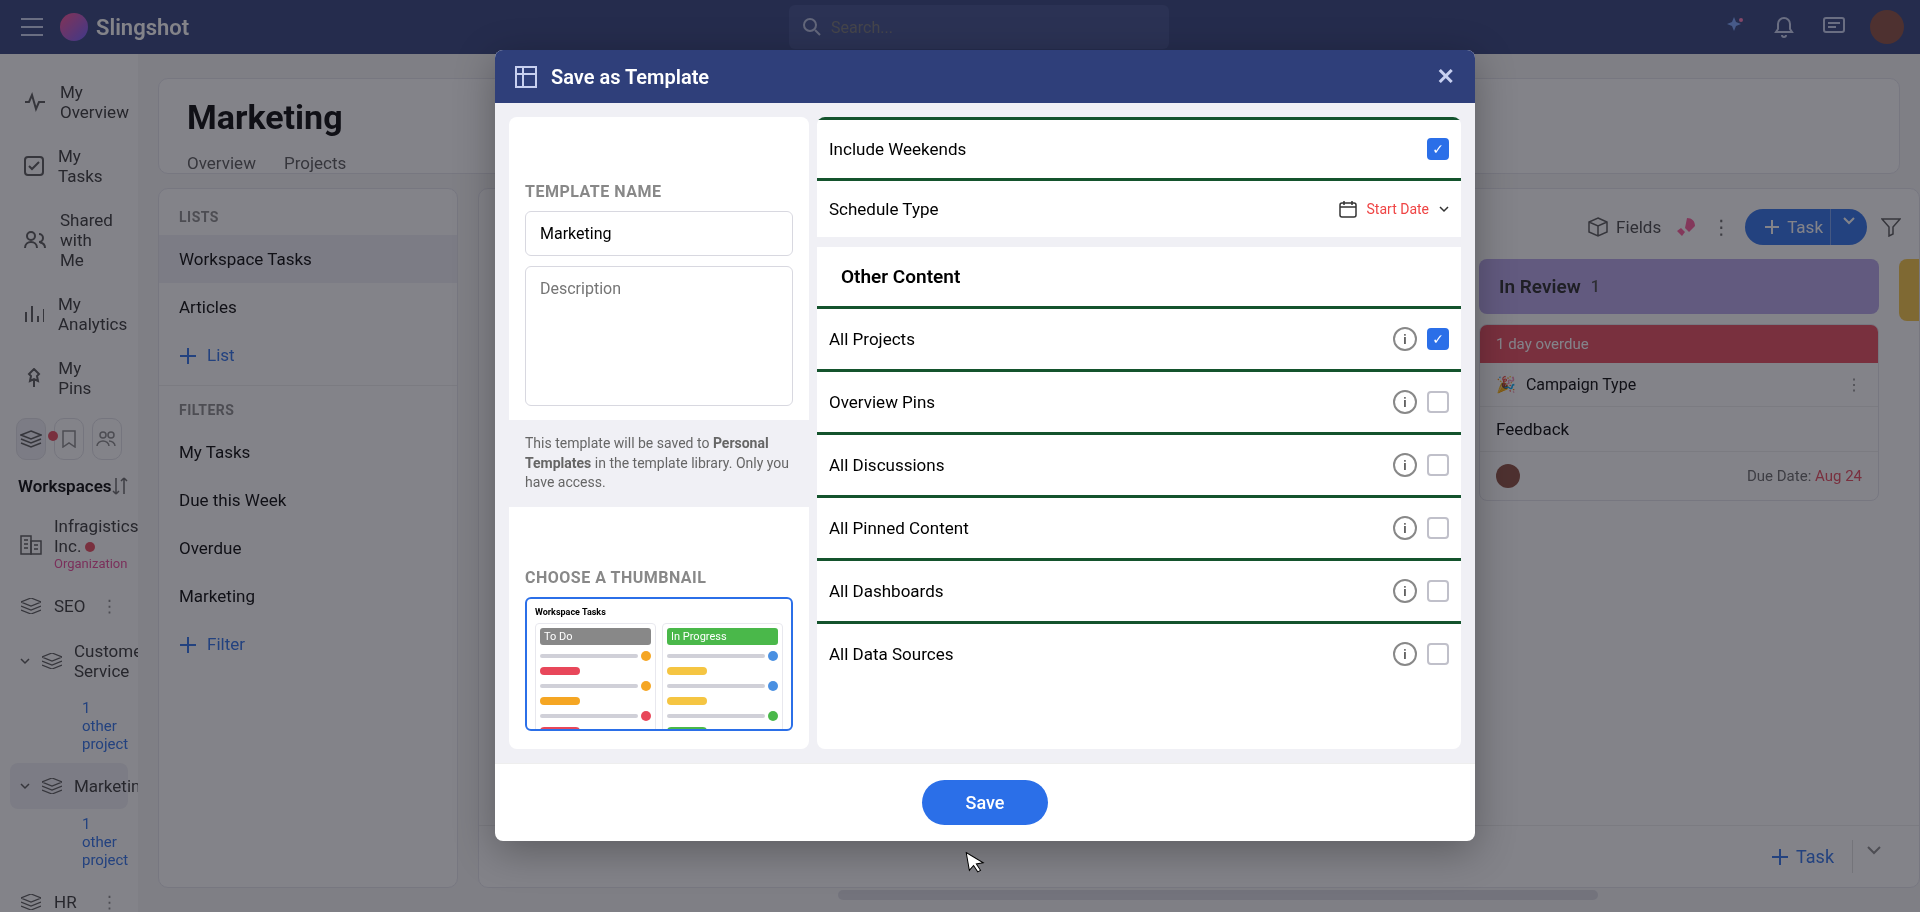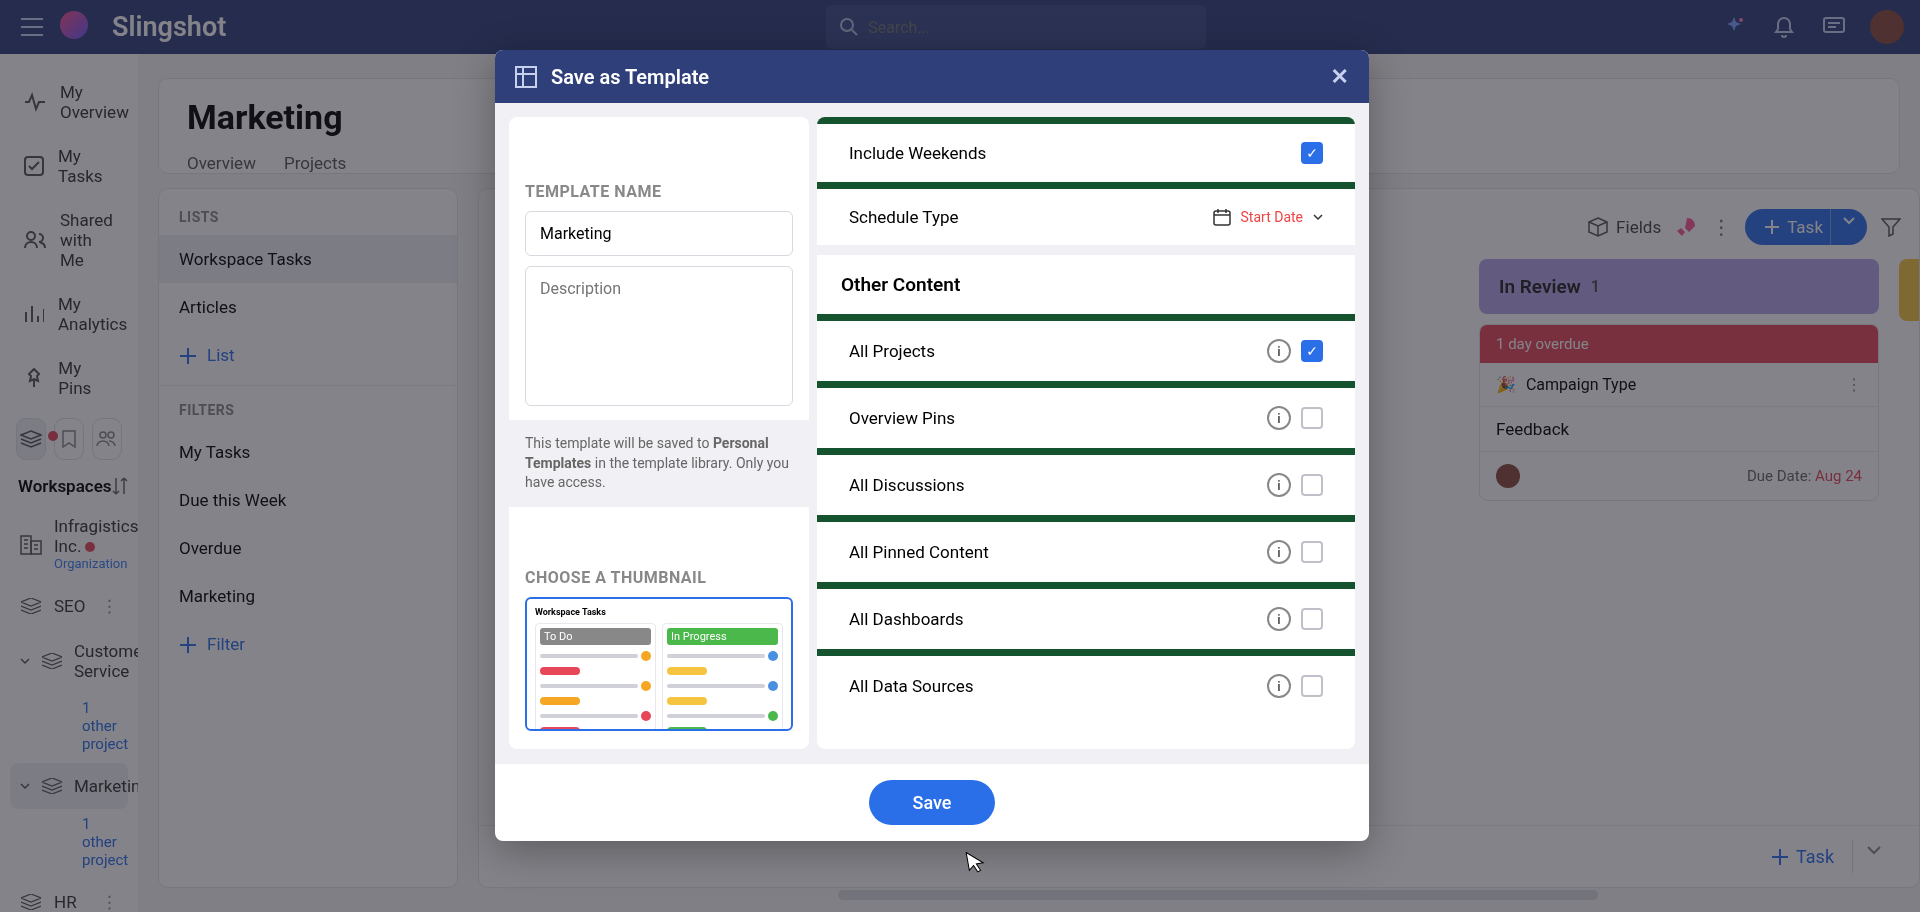--- a/index.html
+++ b/index.html
@@ -1,21 +1,21 @@
 <!DOCTYPE html>
 <html><head>
 <meta charset="utf-8">
 <style>
 * { box-sizing: border-box; margin: 0; padding: 0; font-family: -apple-system, BlinkMacSystemFont, "Segoe UI", Roboto, sans-serif; }
 body { width: 1920px; height: 912px; overflow: hidden; background: #f5f5f7; position: relative; transform-origin: top left; }
 
 
 .topnav { height: 54px; background: #2f3f7a; display: flex; align-items: center; padding: 0 16px; color: #fff; }
 .hamburger { width: 32px; height: 32px; display: flex; align-items: center; justify-content: center; cursor: pointer; }
-.logo { display: flex; align-items: flex-start; margin-left: 12px; font-weight: 600; font-size: 27px; gap: 24px; }
+.logo { display: flex; align-items: center; margin-left: 12px; font-weight: 600; font-size: 22px; gap: 8px; }
 .logo-icon { width: 28px; height: 28px; background: linear-gradient(135deg,#ff4d8d,#6b5bff); border-radius: 50%; position: relative; }
 .searchbox { margin-left: 600px; width: 380px; height: 44px; background: #3d4d8a; border-radius: 6px; display: flex; align-items: center; padding: 0 14px; color: #b8c0e0; gap: 10px; }
 .searchbox input { background: transparent; border: none; outline: none; color: #fff; font-size: 16px; flex: 1; }
 .topnav-right { margin-left: auto; display: flex; align-items: center; gap: 22px; }
 .top-icon { width: 28px; height: 28px; display: flex; align-items: center; justify-content: center; color: #c8d0f0; }
 .avatar { width: 34px; height: 34px; border-radius: 50%; background: #8a4a3a; }
 
 
 .layout { display: flex; height: calc(912px - 54px); }
 .sidebar { width: 340px; background: #fff; padding: 16px 10px; overflow: hidden; }
@@ -24,21 +24,21 @@
 .sidebar .pill-row { display: flex; gap: 8px; margin: 8px 6px 16px; }
 .pill { flex: 1; height: 42px; border: 1px solid #e0e0e6; border-radius: 10px; display: flex; align-items: center; justify-content: center; color: #666; }
 .pill.active { background: #efeff5; }
 .ws-header { display: flex; align-items: center; padding: 0 8px 8px; font-size: 17px; font-weight: 600; }
 .ws-header .sort-icon { margin-left: auto; color: #666; }
 .ws-item { display: flex; align-items: center; gap: 12px; padding: 12px 10px; border-radius: 8px; font-size: 17px; color: #333; }
 .ws-item .kebab { margin-left: auto; color: #888; }
 .ws-item.selected { background: #efeff5; }
 .ws-sub { font-size: 15px; color: #2b6fe8; padding: 6px 0 10px 72px; }
 .status-dot { width: 10px; height: 10px; border-radius: 50%; background: #e8475a; display: inline-block; margin-left: 4px; }
-.org-sub { font-size: 13px; color: #3b82f6; }
+.org-sub { font-size: 13px; color: #ec4899; }
 
 
 .main { flex: 1; padding: 24px 0 0 20px; position: relative; }
 .main-card { background: #fff; border-radius: 10px; border: 1px solid #e5e5ec; padding: 0; margin-right: 20px; }
 .page-title { font-size: 34px; font-weight: 700; padding: 18px 28px 4px; }
 .tabs { display: flex; gap: 28px; padding: 12px 28px 0; font-size: 17px; color: #555; }
 .board-row { display: flex; margin-top: 14px; gap: 20px; }
 .lists-panel { width: 300px; background: #fff; border: 1px solid #e5e5ec; border-radius: 10px; padding: 14px 0; }
 .panel-header { font-size: 14px; font-weight: 700; color: #888; padding: 6px 20px 10px; letter-spacing: .5px; }
 .list-item { padding: 14px 20px; font-size: 17px; display: flex; align-items: center; gap: 10px; }
@@ -60,21 +60,21 @@
 .card-footer { display: flex; align-items: center; padding: 12px 16px; border-top: 1px solid #eee; font-size: 15px; color: #666; }
 .card-footer .mini-av { width: 24px; height: 24px; border-radius: 50%; background: #8a4a3a; }
 .card-footer .due { margin-left: auto; }
 .add-task-bar { position: absolute; bottom: 0; left: 0; right: 0; display: flex; justify-content: flex-end; padding: 14px 24px; border-top: 1px solid #eee; }
 .add-task-bar .plus-task { display: flex; align-items: center; gap: 8px; font-size: 18px; color: #2b6fe8; padding: 6px 18px; }
 .add-task-bar .drop { border-left: 1px solid #ddd; padding: 6px 14px; color: #888; }
 .scrollbar-h { position: absolute; bottom: 12px; left: 700px; width: 760px; height: 10px; background: #dcdce3; border-radius: 5px; }
 
 
 .overlay { position: absolute; inset: 0; background: rgba(30,30,40,.55); }
-.modal { position: absolute; top: 50px; left: 495px; width: 874px; background: #fff; border-radius: 8px; overflow: hidden; box-shadow: 0 10px 40px rgba(0,0,0,.3); }
+.modal { position: absolute; top: 50px; left: 495px; width: 980px; background: #fff; border-radius: 8px; overflow: hidden; box-shadow: 0 10px 40px rgba(0,0,0,.3); }
 .modal-header { background: #2f3f7a; color: #fff; display: flex; align-items: center; padding: 14px 20px; gap: 14px; font-size: 20px; font-weight: 600; }
 .modal-header .close { margin-left: auto; font-size: 22px; color: #c8d0f0; cursor: pointer; }
 .modal-body { display: flex; background: #f0f0f5; height: 660px; }
 .mb-left { width: 300px; background: #fff; margin: 14px 0 14px 14px; border-radius: 8px; padding: 18px 16px; overflow: hidden; display: flex; flex-direction: column; }
 .label-sm { font-size: 16px; font-weight: 700; color: #888; letter-spacing: .5px; margin-bottom: 10px; margin-top: 47px; }
 .tinput { width: 100%; border: 1px solid #d8d8e0; border-radius: 6px; padding: 12px 14px; font-size: 16px; outline: none; }
 .tarea { width: 100%; border: 1px solid #d8d8e0; border-radius: 6px; padding: 12px 14px; font-size: 16px; min-height: 140px; resize: none; outline: none; margin-top: 10px; color: #333; }
 .helper-box { background: #f0f0f5; margin: 14px -16px; padding: 14px 16px; font-size: 14px; color: #666; line-height: 1.4; }
 .thumb-box { border: 2px solid #2b6fe8; border-radius: 6px; padding: 8px; background: #fff; height: 180px; overflow: hidden; }
 .thumb-inner { font-size: 9px; }
@@ -83,21 +83,21 @@
 .thumb-col { flex: 1; border: 1px solid #e8e8ee; border-radius: 4px; padding: 4px; }
 .tch { color: #fff; border-radius: 3px; padding: 2px 4px; font-size: 11px; margin-bottom: 4px; }
 .tch.gray { background: #888; } .tch.green { background: #4ab84a; }
 .trow { height: 14px; display: flex; align-items: center; gap: 3px; margin-bottom: 4px; }
 .trow .bar { height: 4px; background: #d0d0d8; border-radius: 2px; flex: 1; }
 .trow .dot { width: 10px; height: 10px; border-radius: 50%; }
 .tag-pill { height: 8px; width: 40px; border-radius: 4px; margin-bottom: 4px; }
 
 .mb-right { flex: 1; background: #fff; margin: 14px 14px 14px 8px; border-radius: 8px; overflow-y: auto; }
 .q-title { font-size: 19px; font-weight: 600; padding: 18px 24px; }
-.opt-row { display: flex; align-items: center; padding: 18px 32px; border-top: 7px solid #14532d; font-size: 17px; }
+.opt-row { display: flex; align-items: center; padding: 18px 12px; border-top: 3px solid #14532d; font-size: 17px; }
 .opt-row .ctrl { margin-left: auto; display: flex; align-items: center; gap: 10px; }
 .cbox { width: 22px; height: 22px; border: 2px solid #c0c0ca; border-radius: 4px; display: flex; align-items: center; justify-content: center; }
 .cbox.checked { background: #2b6fe8; border-color: #2b6fe8; color: #fff; font-size: 14px; }
 .info-i { width: 24px; height: 24px; border: 2px solid #888; border-radius: 50%; display: flex; align-items: center; justify-content: center; font-size: 13px; color: #555; font-weight: 600; }
 .section-gap { height: 10px; background: #f0f0f5; }
 .sched-val { display: flex; align-items: center; gap: 8px; color: #ef4444; font-size: 14px; }
 
 .modal-footer { display: flex; justify-content: center; padding: 16px; border-top: 1px solid #eee; }
 .save-btn { background: #2b6fe8; color: #fff; border: none; border-radius: 24px; padding: 12px 44px; font-size: 18px; font-weight: 500; cursor: pointer; }
 

